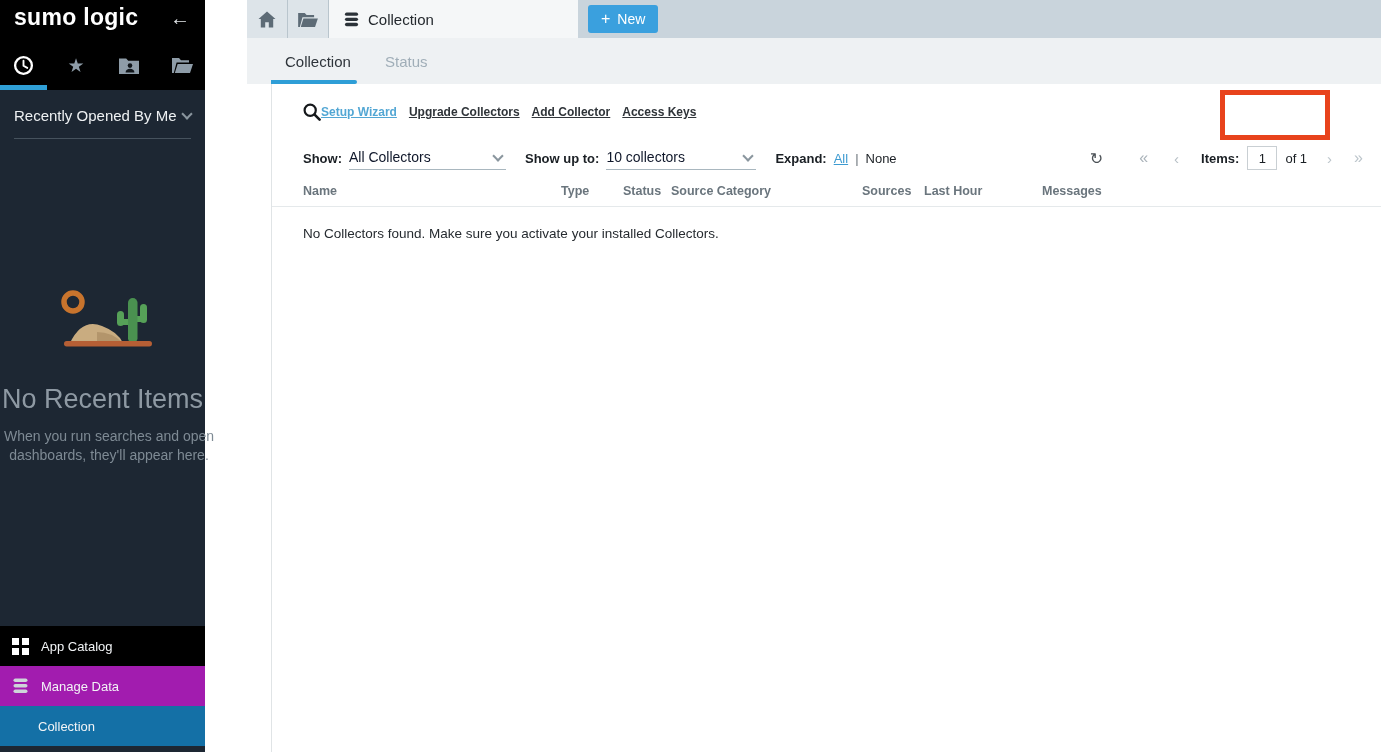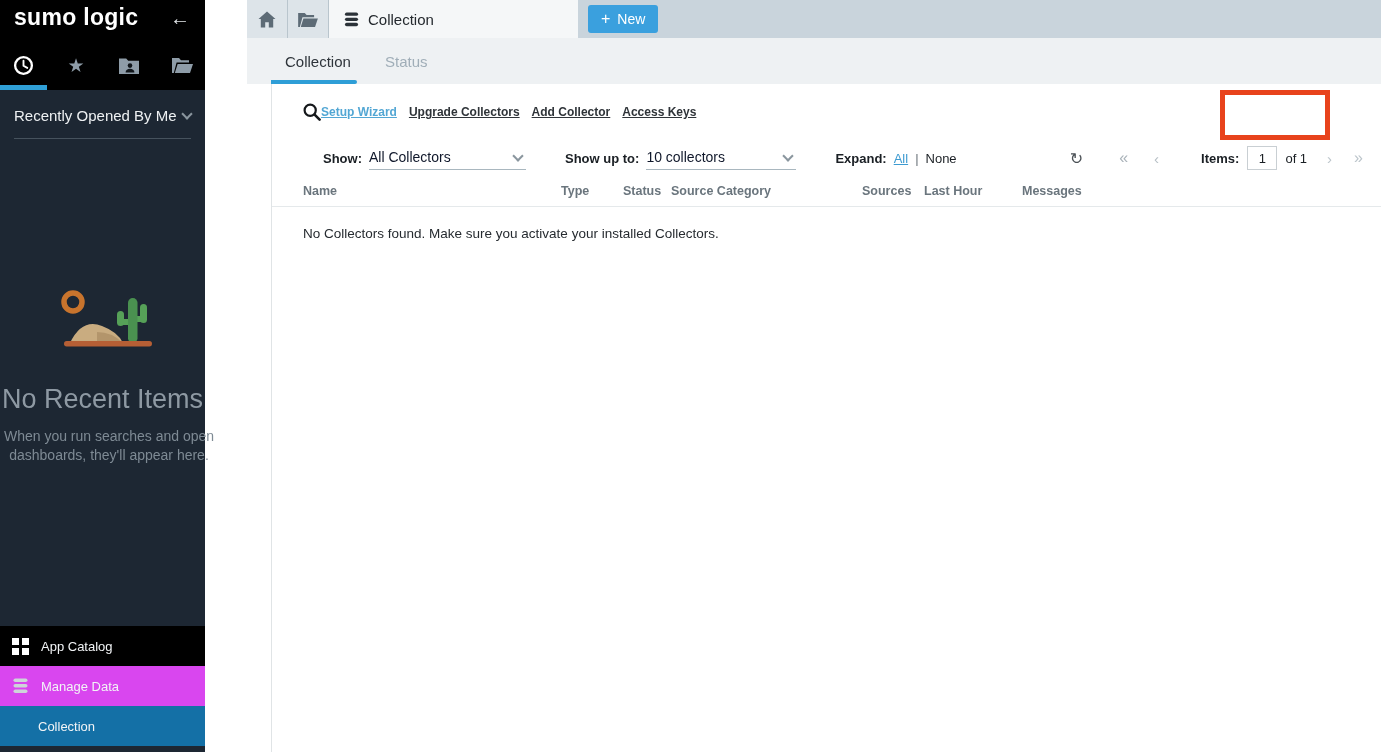--- a/index.html
+++ b/index.html
@@ -24,21 +24,21 @@
           transform:rotate(45deg); margin-top:-4px; }
 
   .empty-state { position:absolute; top:288px; left:0; right:0; text-align:center; }
   .empty-title { margin-top:26px; font-size:27px; color:#8e99a3; font-weight:400; }
   .empty-desc { margin:12px auto 12px; width:218px; font-size:14px; line-height:1.35; color:#7e8a94; }
 
   .bottom-menu { position:absolute; bottom:6px; left:0; right:0; }
   .bm-row { height:40px; display:flex; align-items:center; padding-left:12px; cursor:pointer; }
   .bm-row .bm-label { color:#f2f4f6; font-size:13px; margin-left:12px; }
   .bm-appcat { background:#000; }
-  .bm-manage { background:#d946ef; }
+  .bm-manage { background:#a21caf; }
   .bm-collection { background:#1470a6; padding-left:38px; }
 
   
   .tabstrip { position:absolute; left:247px; top:0; right:0; height:38px; background:#c9d4dc; display:flex; }
   .ts-btn { width:41px; height:38px; background:#dde4e9; border-right:1px solid #b9c5cd;
             display:flex; align-items:center; justify-content:center; cursor:pointer; }
   .ts-tab { width:249px; height:38px; background:#f5f7f8; display:flex; align-items:center;
             padding-left:15px; gap:9px; font-size:15px; color:#24292e; cursor:pointer; }
   .new-btn { margin:5px 0 5px 10px; height:28px; padding:0 13px; background:#3aa0de; border:none;
              border-radius:3px; color:#fff; font-size:14px; display:flex; align-items:center; gap:7px; cursor:pointer; }
@@ -57,21 +57,21 @@
            border-left:1px solid #e0e4e6; overflow:hidden; }
   .search-row { height:56px; display:flex; align-items:center; padding-left:31px; }
   .search-input { flex:1; border:none; outline:none; margin-left:14px; font-size:15.5px; color:#333;
                   font-family:"Liberation Sans", sans-serif; background:transparent; min-width:100px; }
   .search-input::placeholder { color:#9aa1a8; }
   .links { display:flex; gap:12px; white-space:nowrap; margin-right:-14px; }
   .links a { font-size:12px; font-weight:bold; color:#2f3439; text-decoration:underline; cursor:pointer; }
   .links a.blue { color:#53a7d4; }
 
   .toolbar-row { height:36px; display:flex; align-items:center; padding:0 12px 0 31px; font-size:13px; color:#1a1f24; }
-  .tb-label { font-weight:bold; margin-right:7px; white-space:nowrap;margin-left:20px; }
+  .tb-label { font-weight:bold; margin-right:7px; white-space:nowrap; }
   .dd { display:flex; align-items:center; justify-content:space-between; border-bottom:1px solid #a9b7bf;
         height:24px; padding-bottom:2px; margin-right:19px; cursor:pointer; }
   .dd.show { width:157px; }
   .dd.upto { width:150px; }
   .dd .val { font-size:14px; color:#0f172a; }
   .dd .chev { margin:0 4px 2px 0; border-color:#8a969e; }
   .expand-all { color:#3d9bd1; text-decoration:underline; cursor:pointer; }
   .sep { color:#6b737a; margin:0 7px; }
   .expand-none { color:#1a1f24; cursor:pointer; }
 
@@ -80,21 +80,21 @@
   .pg-first { color:#aab3ba; font-size:16px; margin-right:26px; cursor:pointer; }
   .pg-prev  { color:#b6bfc5; font-size:15px; margin-right:22px; cursor:pointer; }
   .pg-next  { color:#bcc5cb; font-size:15px; margin:0 22px 0 20px; cursor:pointer; }
   .pg-last  { color:#bcc5cb; font-size:16px; margin-right:6px; cursor:pointer; }
   .page-input { width:30px; height:24px; border:1px solid #c9cfd3; text-align:center; font-size:13px;
                 color:#1a1f24; margin:0 8px; outline:none; font-family:"Liberation Sans", sans-serif; }
 
   .thead { height:31px; display:flex; align-items:center; padding-left:31px;
            border-bottom:1px solid #e5e9eb; color:#6a757d; font-size:12.5px; font-weight:bold; }
   .col-name{width:258px;} .col-type{width:62px;} .col-status{width:48px;} .col-srccat{width:191px;}
-  .col-sources{width:62px;} .col-lasthour{width:98px;} .col-messages{flex:1;}
+  .col-sources{width:62px;} .col-lasthour{width:118px;} .col-messages{flex:1;}
 
   .empty-msg { margin:19px 0 0 31px; font-size:13.5px; color:#262b30; }
 
   
   .annotation { position:absolute; left:1220px; top:90px; width:110px; height:50px;
                 border:5px solid #e8431c; z-index:20; pointer-events:none; }
 </style>
 </head>
 <body>
 

